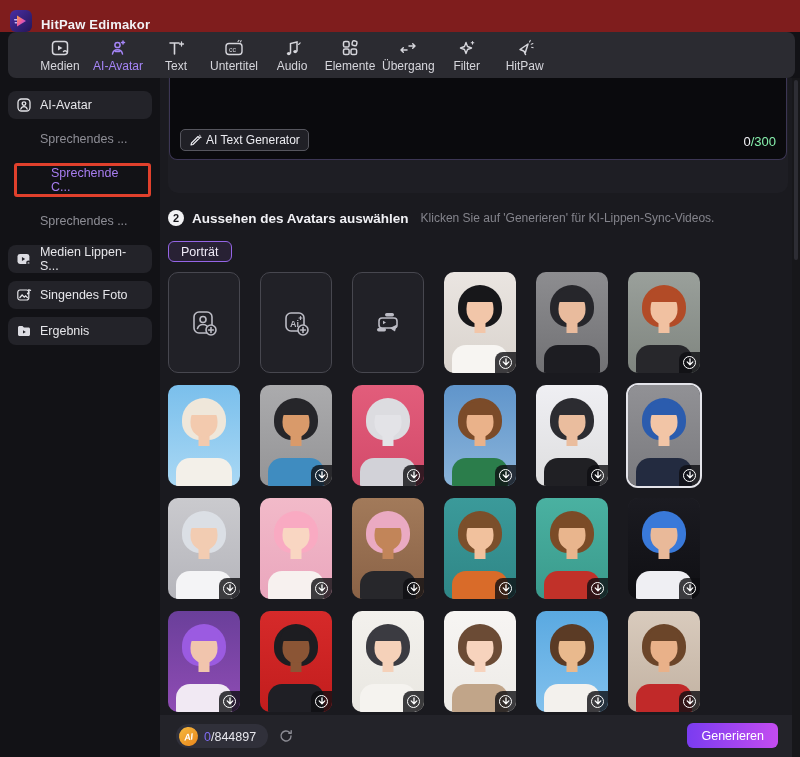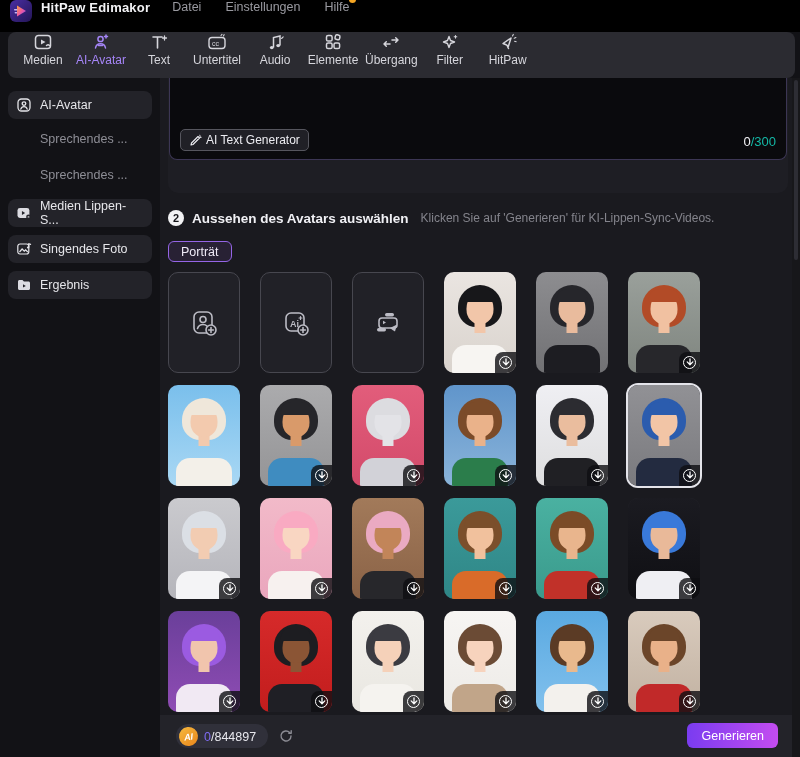--- a/index.html
+++ b/index.html
@@ -1,28 +1,28 @@
 <!DOCTYPE html>
 <html><head>
 <meta charset="utf-8">
 <style>
   * { margin:0; padding:0; box-sizing:border-box; }
   html,body { width:800px; height:757px; background:#121216; font-family:"Liberation Sans", sans-serif; overflow:hidden; }
   .app { position:relative; width:800px; height:757px; background:#121216; }
 
   
-  .titlebar { position:absolute; top:0; left:0; width:800px; height:32px; background:#000000; display:flex; align-items:flex-start; }
+  .titlebar { position:absolute; top:0; left:0; width:800px; height:32px; background:#7f1d1d; display:flex; align-items:flex-end; }
   .logo { width:22px; height:22px; margin-left:10px; border-radius:6px; background:linear-gradient(135deg,#4a2ea3,#241657); display:flex; align-items:center; justify-content:center; }
   .app-title { margin-left:9px; font-size:13px; font-weight:bold; color:#f2f2f5; letter-spacing:.2px; }
   .menu { display:flex; margin-left:22px; gap:24px; }
   .menu-item { font-size:12.5px; color:#9a9aa1; position:relative; cursor:default; }
   .menu-item .dot { position:absolute; top:-4px; right:-7px; width:7px; height:7px; border-radius:50%; background:#f5a623; }
 
   
-  .toolbar { position:absolute; top:32px; left:8px; width:787px; height:46px; background:#2b2b31; border-radius:8px; display:flex; align-items:flex-start; padding:0 6px; }
+  .toolbar { position:absolute; top:32px; left:8px; width:787px; height:46px; background:#2b2b31; border-radius:8px; display:flex; align-items:center; padding:0 23px; }
   .tb-item { min-width:58px; padding:0 3px; display:flex; flex-direction:column; align-items:center; gap:2px; color:#d6d6dc; }
   .tb-item svg { display:block; }
   .tb-label { font-size:12px; line-height:13px; }
   .tb-item.active { color:#a585f7; }
   .tb-item.active .tb-label { color:#a585f7; }
 
   
   .sidebar { position:absolute; top:78px; left:0; width:160px; bottom:0; background:#121216; padding-top:13px; }
   .sb-item { height:28px; margin:0 8px 8px 8px; display:flex; align-items:center; gap:8px; padding:0 8px; border-radius:8px; font-size:12.5px; color:#e6e6ea; }
   .sb-item.pill { background:#232329; }
@@ -36,21 +36,21 @@
   
   .main { position:absolute; top:78px; left:160px; width:632px; bottom:0; background:#1a1a1f; }
   .scrollstrip { position:absolute; top:78px; right:0; width:8px; bottom:0; background:#17171a; }
   .scrollthumb { position:absolute; top:2px; left:2px; width:4px; height:180px; border-radius:2px; background:#2d2d34; }
 
   .panel { position:absolute; top:0; left:8px; right:4px; height:115px; background:#1e1e24; border-radius:0 0 10px 10px; }
   .textarea { position:absolute; top:0; left:1px; right:1px; height:82px; background:#0a0a0d; border:1px solid #3c3654; border-top:none; border-radius:0 0 8px 8px; }
   .ai-chip { position:absolute; left:10px; bottom:8px; height:22px; display:inline-flex; align-items:center; gap:4px; padding:0 8px; background:#202026; border:1px solid #56565e; border-radius:5px; font-size:12px; color:#ececf1; }
   .counter { position:absolute; right:10px; bottom:10px; font-size:13px; }
   .counter .used { color:#f2f2f5; }
-  .counter .limit { color:#14b8a6; }
+  .counter .limit { color:#86efac; }
   .voice-chip { position:absolute; left:8px; top:89px; height:21px; display:inline-flex; align-items:center; gap:6px; padding:0 12px; background:#26262c; border-radius:7px; font-size:12px; color:#96969e; }
   .voice-chip .chev { font-size:10px; color:#96969e; }
 
   .step-header { position:absolute; top:132px; left:8px; display:flex; align-items:center; gap:8px; }
   .step-badge { width:16px; height:16px; border-radius:50%; background:#f2f2f4; color:#141418; font-size:11px; font-weight:bold; display:flex; align-items:center; justify-content:center; }
   .step-title { font-size:13.5px; font-weight:bold; color:#f0f0f4; }
   .step-hint { font-size:12px; color:#84848c; margin-left:4px; }
 
   .category-chip { position:absolute; top:163px; left:8px; height:21px; display:inline-flex; align-items:center; padding:0 12px; border:1px solid #9565e6; background:#282134; border-radius:6px; font-size:12.5px; color:#eee9f6; }
 
@@ -91,25 +91,20 @@
               <stop offset=".5" stop-color="#ef5aa0"></stop>
               <stop offset="1" stop-color="#8a4cf0"></stop>
         </linearGradient>
           </defs>
         <path d="M4 2.5L13 8 4 13.5z" fill="url(#lg1)"></path>
         <rect x="1" y="6" width="3.4" height="1.4" rx=".7" fill="#c9b6f7"></rect>
         <rect x="1.6" y="9" width="2.6" height="1.4" rx=".7" fill="#c9b6f7"></rect>
       </svg>
     </div>
     <div class="app-title">HitPaw Edimakor</div>
-    <div class="menu">
-      <span class="menu-item">Datei</span>
-      <span class="menu-item">Einstellungen</span>
-      <span class="menu-item"><span>Hilfe</span><span class="dot"></span></span>
-    </div>
   </div>
 
   <div class="toolbar">
     <div class="tb-item">
       <svg width="20" height="20" viewBox="0 0 20 20" fill="none" stroke="#d6d6dc" stroke-width="1.5">
         <rect x="2.5" y="3.5" width="15" height="13" rx="3"></rect>
         <path d="M8 7.5l4.5 2.5L8 12.5z" fill="#d6d6dc" stroke="none"></path>
         <path d="M13.5 13.5c1-.8 2.2-.8 3 0" stroke-linecap="round"></path>
       </svg>
       <span class="tb-label">Medien</span>
@@ -188,20 +183,25 @@
         <path d="M4.8 12.2c.5-1.8 1.9-2.5 3.2-2.5s2.7.7 3.2 2.5" stroke-linecap="round"></path>
       </svg>
       <span>AI-Avatar</span>
     </div>
 
 
     <div class="sb-item sub">
       <span>Sprechendes ...</span>
     </div>
 
+    <div class="annotation-box narrow">
+      <div class="sb-item sub" style="margin-bottom:0;">
+        <span class="purple">Sprechende C...</span>
+      </div>
+    </div>
 
     <div class="sb-item sub">
       <span>Sprechendes ...</span>
     </div>
 
     <div class="sb-item pill">
       <svg width="16" height="16" viewBox="0 0 16 16">
         <rect x="1.5" y="3" width="12" height="10" rx="2.5" fill="#dcdce2"></rect>
         <path d="M6 6l3.2 2L6 10z" fill="#232329"></path>
         <circle cx="12.6" cy="12" r="2.4" fill="#232329"></circle>

